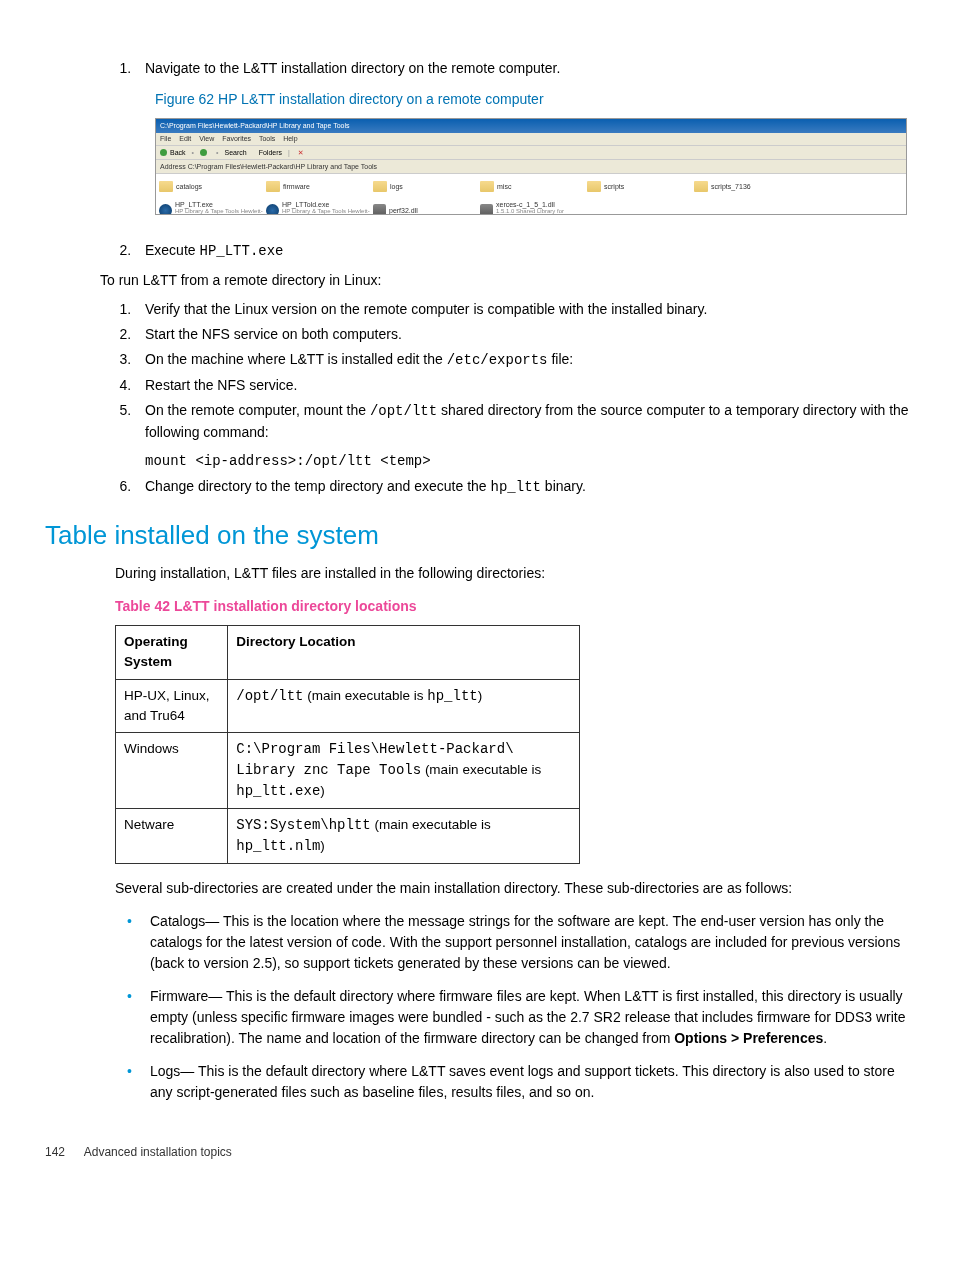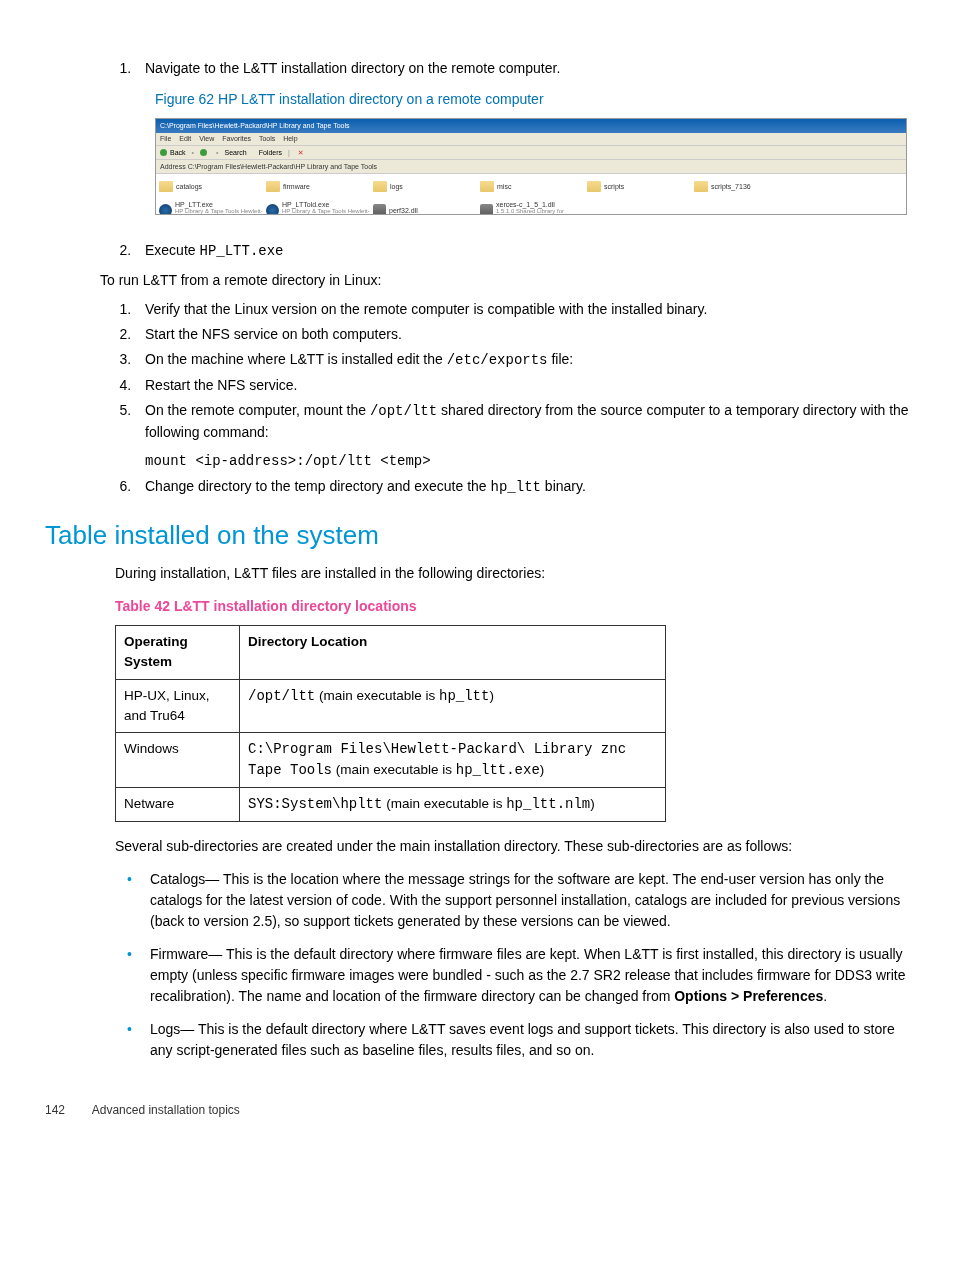--- a/index.html
+++ b/index.html
@@ -128,21 +128,21 @@
       margin-left: 70px;
     }
     .table-caption {
       color: #ec4899;
       font-weight: bold;
       margin: 12px 0 8px 70px;
     }
     table.install-table {
       border-collapse: collapse;
       margin-left: 70px;
-      width: 551px;
+      width: 465px;
     }
     table.install-table th,
     table.install-table td {
       border: 1px solid #333;
       padding: 6px 8px;
       text-align: left;
       vertical-align: top;
       font-size: 13.5px;
     }
     table.install-table th {
@@ -164,21 +164,21 @@
       position: absolute;
       left: 12px;
       top: 0;
       font-size: 14px;
     }
     .footer {
       margin-top: 40px;
       font-size: 12px;
       color: #333;
     }
-    .footer .pagenum { margin-right: 24px;}
+    .footer .pagenum { margin-right: 16px;}
   </style>
 </head>
 <body>
 
 <ol>
   <li>Navigate to the L&amp;TT installation directory on the remote computer.</li>
 </ol>
 
 <div class="figure-caption">Figure 62 HP L&amp;TT installation directory on a remote computer</div>
 

